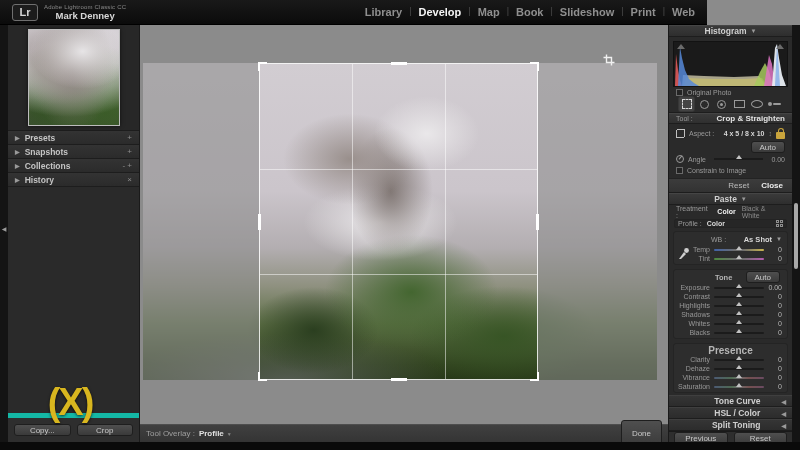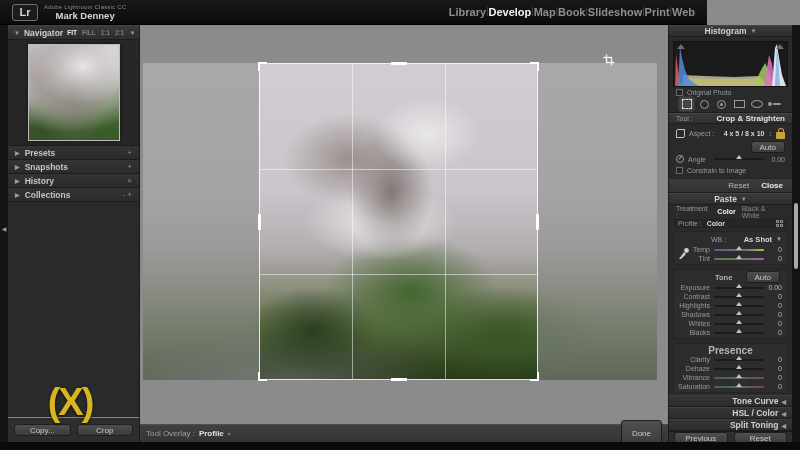--- a/index.html
+++ b/index.html
@@ -8,21 +8,21 @@
 
   
   .topbar { position:absolute; left:0; top:0; width:707px; height:25px; z-index:20;
     background:linear-gradient(#191919,#0b0b0b); display:flex; justify-content:space-between;
     align-items:center; padding:0 12px; border-bottom:1px solid #000; }
   .identity { display:flex; align-items:center; gap:6px; }
   .logo { width:26px; height:17px; border:1px solid #6f6f6f; border-radius:3px; color:#d5d5d5;
     font-size:11px; font-weight:bold; display:flex; align-items:center; justify-content:center; background:#1c1c1c; }
   .id-app { font-size:6px; color:#8a8a8a; letter-spacing:.2px; }
   .id-user { font-size:9.5px; color:#d8d8d8; font-weight:bold;text-align:center; }
-  .modules { display:flex; align-items:flex-start; }
+  .modules { display:flex; align-items:flex-start; gap:7px; }
   .mod { font-size:11px; font-weight:bold; color:#8f8f8f; cursor:default; }
   .mod.active { color:#f5f5f5; }
   .msep { color:#4b4b4b; font-size:9px; }
 
   
   .canvas { position:absolute; left:140px; top:25px; width:528px; height:399px; background:#8b8b8b; }
   .photo-art{
     background:
       radial-gradient(70px 50px at 55% 22%, rgba(235,233,235,.95), rgba(235,233,235,0) 75%),
       radial-gradient(95px 65px at 40% 30%, rgba(150,140,136,.95), rgba(150,140,136,0) 70%),
@@ -70,21 +70,21 @@
 
   
   .navzoom { margin-left:auto; display:flex; gap:5px; font-size:6.5px; font-weight:bold; color:#7d7d7d; align-items:center; }
   .navzoom .active { color:#f0f0f0; }
   .thumbwrap { height:106px; background:#272727; display:flex; align-items:center; justify-content:center; border-bottom:1px solid #1d1d1d; }
   .navthumb { width:92px; height:97px; border:1px solid #bdbdbd; background-size:152px 97px; background-position:-30px 0; box-shadow:0 0 4px rgba(0,0,0,.6); }
   .lrow { height:14px; display:flex; align-items:center; gap:5px; padding:0 7px;
     background:linear-gradient(#333333,#2b2b2b); border-bottom:1px solid #1d1d1d; color:#c4c4c4; font-size:8.5px; font-weight:bold; }
   .lrow .act { margin-left:auto; color:#8d8d8d; font-weight:normal; font-size:8px; }
   .lfill { flex:1; }
-  .copyrow { height:18px; background:#2e2e2e; border-top:1px solid #14b8a6; display:flex; align-items:center; gap:6px; padding:12px 6px; }
+  .copyrow { height:18px; background:#2e2e2e; border-top:5px solid #14b8a6; display:flex; align-items:center; gap:6px; padding:12px 6px; }
 
   .btn { background:linear-gradient(#4f4f4f,#3a3a3a); border:1px solid #1e1e1e; border-radius:3px;
     color:#c9c9c9; font-size:8px; display:flex; align-items:center; justify-content:center; cursor:default; }
   .btn.small { height:12px; padding:0 8px; }
 
   
   .shortcut { position:absolute; left:28px; top:378px; width:84px; height:50px; z-index:30;
     font-size:38px; font-weight:bold; letter-spacing:-2px; text-align:center; line-height:48px;
     text-shadow:0 1px 3px rgba(0,0,0,.7); }
 
@@ -155,21 +155,21 @@
   .track.temp { background:linear-gradient(90deg,#3f62a8,#6e6e6e 42%,#6e6e6e 58%,#c8b44e); }
   .track.tint { background:linear-gradient(90deg,#4d8a3e,#6e6e6e 42%,#6e6e6e 58%,#b55cb0); }
   .track.vib { background:linear-gradient(90deg,#4c5a74,#4f6a52 35%,#6e6e6e 50%,#74504f 70%,#6a4a62); }
   .thumbt { position:absolute; left:50%; top:-3px; margin-left:-3px; width:0; height:0;
     border-left:3px solid transparent; border-right:3px solid transparent; border-bottom:4px solid #c2c2c2; }
   .srow .val { width:18px; text-align:right; color:#b8b8b8; flex:none; }
   .midrow { height:12px; display:flex; align-items:center; padding:0 7px; }
   .midrow .mlab { margin-left:34px; color:#b5b5b5; font-weight:bold; font-size:7.5px; }
   .midrow .auto { margin-left:auto; }
   .presrow { height:10px; display:flex; align-items:center; justify-content:center; color:#b5b5b5; font-weight:bold; font-size:10px; }
-  .chead { height:12px; display:flex; align-items:center; justify-content:flex-end; gap:3px; padding:0 6px;
+  .chead { height:12px; display:flex; align-items:center; justify-content:flex-end; gap:21px; padding:0 6px;
     background:linear-gradient(#353535,#2c2c2c); border-top:1px solid #3f3f3f; border-bottom:1px solid #1d1d1d;
     color:#cfcfcf; font-size:8.5px; font-weight:bold; }
   .rfill { flex:1; }
   .prevrow { height:18px; display:flex; align-items:center; gap:6px; padding:0 5px; background:#2e2e2e; border-top:1px solid #1a1a1a; }
   .prevrow .btn { flex:1; height:13px; }
 </style>
 </head>
 <body>
 
 <div class="screen">
@@ -220,53 +220,42 @@
     <svg class="cursor" width="12" height="12">
       <path d="M3.5 0.5 V8.5 H11.5 M0.5 3.5 H8.5 V11.5" stroke="#f0f0f0" stroke-width="1.4" fill="none"></path>
     </svg>
   </div>
 
   <div class="edge left">
     <span class="edge-arrow" style="top:200px">◀</span>
   </div>
 
   <aside class="lpanel">
-    <div class="phead">
-      <span class="tri">▼</span>
-      <span>Navigator</span>
-      <span class="navzoom">
-        <span class="active">FIT</span>
-        <span>FILL</span>
-        <span>1:1</span>
-        <span>2:1</span>
-        <span class="tri">▼</span>
-      </span>
-    </div>
     <div class="thumbwrap">
       <div class="navthumb photo-art"></div>
     </div>
     <div class="lrow">
       <span class="tri">▶</span>
       <span>Presets</span>
       <span class="act">+</span>
     </div>
     <div class="lrow">
       <span class="tri">▶</span>
       <span>Snapshots</span>
       <span class="act">+</span>
     </div>
     <div class="lrow">
       <span class="tri">▶</span>
+      <span>Collections</span>
+      <span class="act">- +</span>
+    </div>
+    <div class="lrow">
+      <span class="tri">▶</span>
       <span>History</span>
       <span class="act">×</span>
-    </div>
-    <div class="lrow">
-      <span class="tri">▶</span>
-      <span>Collections</span>
-      <span class="act">- +</span>
     </div>
     <div class="lfill"></div>
     <div class="copyrow">
       <button class="btn small" style="flex:1">Copy...</button>
       <button class="btn small" style="flex:1">Crop</button>
     </div>
   </aside>
 
   <div class="shortcut" style="color:#d8b61f">(X)</div>
 

